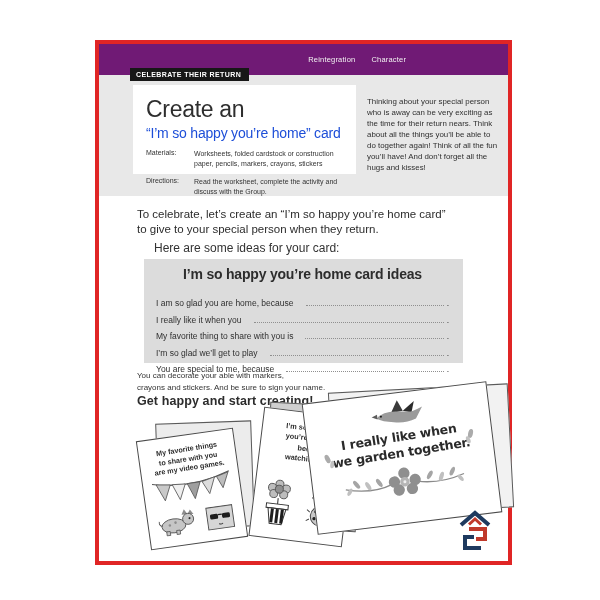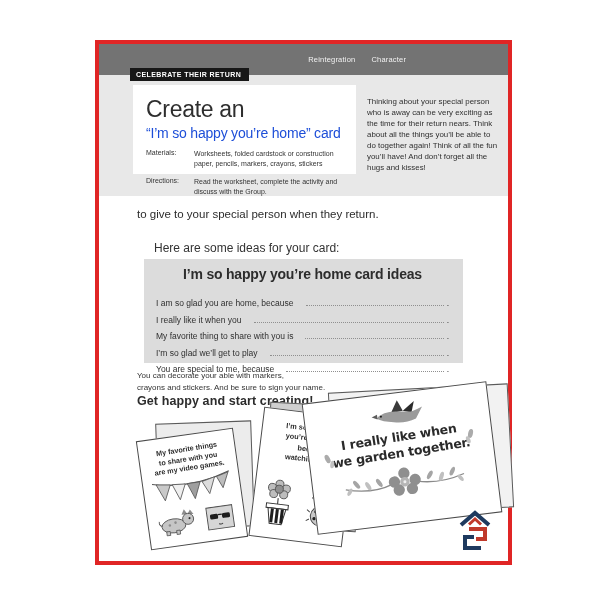--- a/index.html
+++ b/index.html
@@ -3,21 +3,21 @@
 <meta charset="utf-8">
 <style>
   * { margin:0; padding:0; box-sizing:border-box; }
   body { width:600px; height:600px; background:#ffffff; font-family:"Liberation Sans", sans-serif; color:#2b2b2b; }
   .canvas { position:relative; width:600px; height:600px; background:#fff; overflow:hidden; }
 
   .frame { position:absolute; left:95px; top:40px; width:417px; height:525px;
            border:4px solid #e02525; background:#fff; }
 
   
-  .header-bar { position:absolute; left:0; top:0; width:100%; height:31px; background:#737373;
+  .header-bar { position:absolute; left:0; top:0; width:100%; height:31px; background:#701a75;
                 display:flex; align-items:center; justify-content:flex-end; gap:16px; padding-right:16px; }
   .nav-item { color:#f2f2f2; font-size:7.5px; letter-spacing:.2px; cursor:pointer; }
   .nav-item.current { font-weight:bold;margin-top:42px; }
 
   
   .gray-band { position:absolute; left:0; top:31px; width:100%; height:121px; background:#e8e8e8; }
 
   .tag { position:absolute; left:31px; top:-7px; background:#171717; color:#fff;
          font-size:7px; font-weight:bold; letter-spacing:.4px; padding:3px 8px 3px 6px; }
 
@@ -98,20 +98,21 @@
         <div class="meta-row">
           <span class="meta-label">Directions:</span>
           <span class="meta-text">Read the worksheet, complete the activity and discuss with the Group.</span>
         </div>
       </div>
 
       <div class="sidebar-text">Thinking about your special person who is away can be very exciting as the time for their return nears. Think about all the things you’ll be able to do together again! Think of all the fun you’ll have! And don’t forget all the hugs and kisses!</div>
     </div>
 
     <div class="intro">
+      <div>To celebrate, let’s create an “I’m so happy you’re home card”</div>
       <div>to give to your special person when they return.</div>
     </div>
     <div class="hint">Here are some ideas for your card:</div>
 
     <div class="ideas-box">
       <div class="ideas-title">I’m so happy you’re home card ideas</div>
       <div style="margin-top:16px;">
         <div class="prompt-row">
           <span class="prompt-label">I am so glad you are home, because</span>
           <span class="leader"></span>

